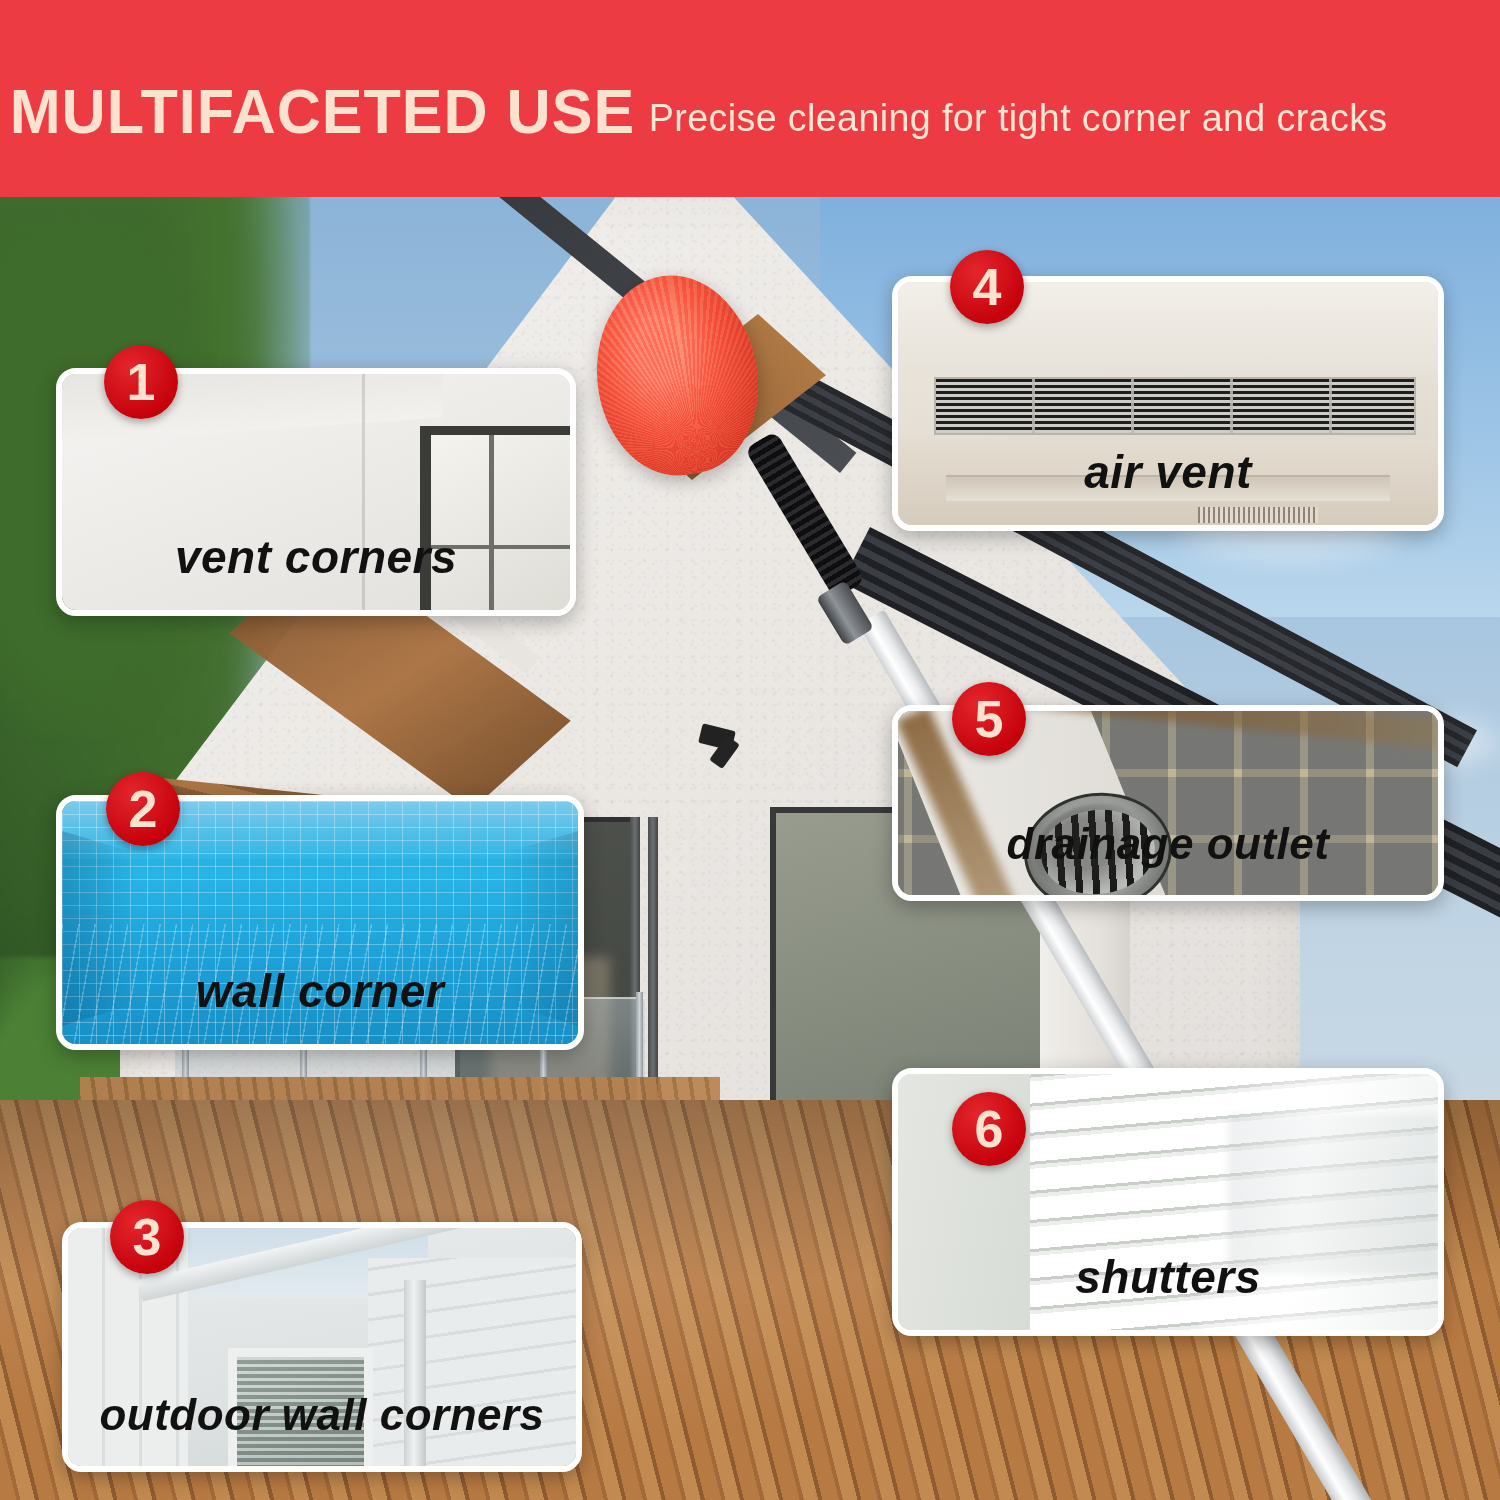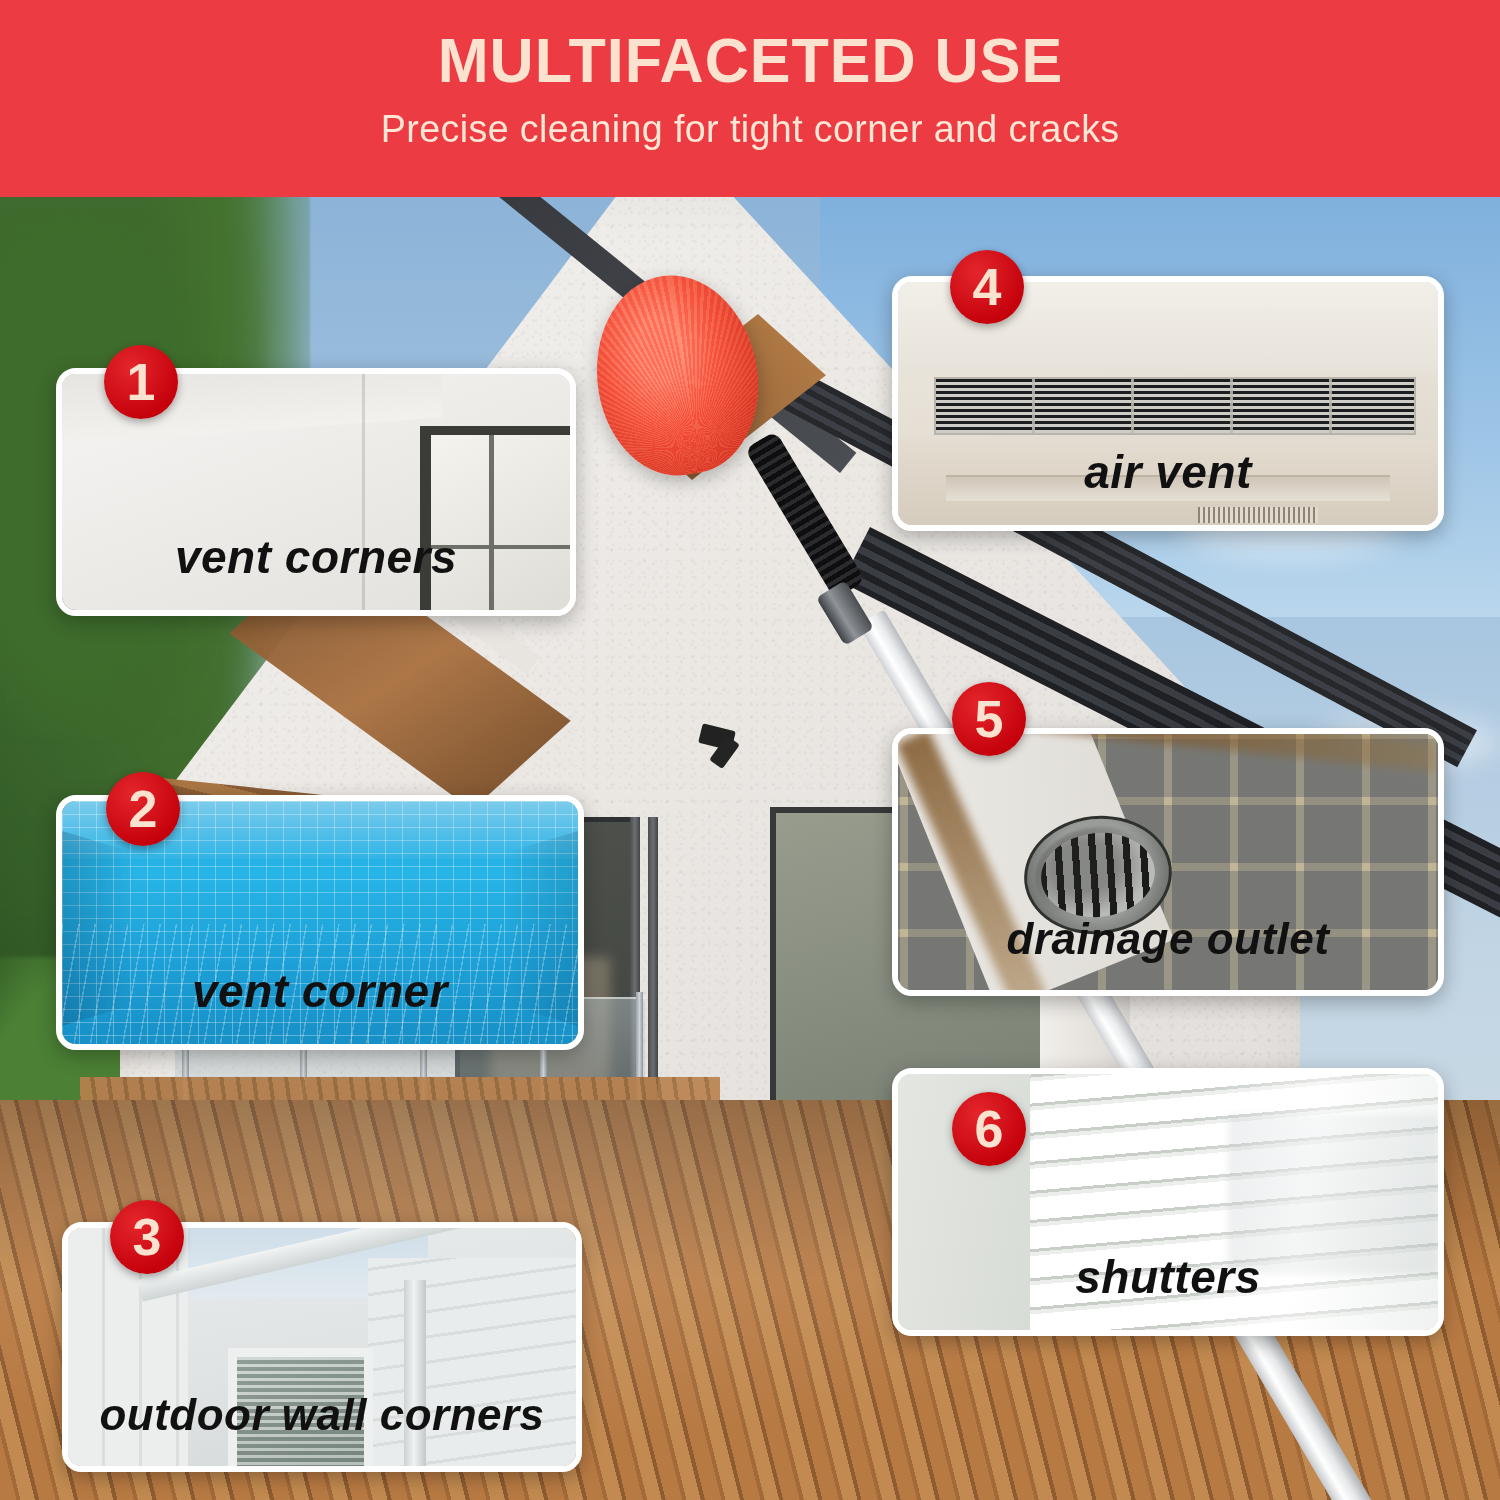--- a/index.html
+++ b/index.html
@@ -7,21 +7,21 @@
     width: 1500px; height: 1500px;
     font-family: "Liberation Sans", sans-serif;
     overflow: hidden; background: #fff;
   }
   #stage { position: relative; width: 1500px; height: 1500px; overflow: hidden; }
 
   
   .banner {
     position: absolute; left: 0; top: 0; width: 1500px; height: 197px;
     background: #ec3b43;
-    display: flex; flex-direction: column;
+    display: flex; flex-direction: row;
     align-items: center; justify-content: flex-start;
     padding-top: 26px;
     z-index: 40;
   }
   .banner-title {
     color: #fbe2ce;
     font-size: 63px;
     font-weight: 700;
     letter-spacing: 1px;
     line-height: 1.08;
@@ -433,21 +433,21 @@
     position: absolute; left: 48px; right: 48px; bottom: 24px; height: 26px;
     background: linear-gradient(180deg, #cfc6b8, #e6dfd4);
     border-top: 2px solid #bdb4a6;
   }
   .av-fine {
     position: absolute; left: 300px; right: 120px; bottom: 2px; height: 16px;
     background: repeating-linear-gradient(90deg, #8d8477 0 2px, #e3dacd 2px 5px);
   }
 
   
-  #card5 { left: 892px; top: 728px; width: 552px; height: 268px; padding-left: 25px; }
+  #card5 { left: 892px; top: 705px; width: 552px; height: 196px; padding-left: 25px; }
   .dr-bg { position: absolute; inset: 0; background: #bcbdba; }
   .dr-tiles {
     position: absolute; inset: -40px;
     background:
       repeating-linear-gradient(96deg, #a9aaa8 0 58px, #ddd6c2 58px 66px),
       repeating-linear-gradient(6deg, #b2b3b0 0 58px, #ded8c5 58px 66px);
     background-blend-mode: multiply;
     transform: rotate(-6deg);
   }
   .dr-wall {
@@ -589,21 +589,21 @@
   <div class="badge" style="left:106px; top:772px;">2</div>
   <div class="card" id="card2">
     <div class="card-photo">
       <div class="pool-bg"></div>
       <div class="pool-tiles"></div>
       <div class="pool-backwall"></div>
       <div class="pool-persp-l"></div>
       <div class="pool-persp-r"></div>
       <div class="pool-floor"></div>
     </div>
-    <div class="card-label">vent corner</div>
+    <div class="card-label">wall corner</div>
   </div>
 
   <div class="badge" style="left:110px; top:1200px;">3</div>
   <div class="card" id="card3">
     <div class="card-photo">
       <div class="ow-bg"></div>
       <div class="ow-sky"></div>
       <div class="ow-siding"></div>
       <div class="ow-siding2"></div>
       <div class="ow-gutter"></div>

